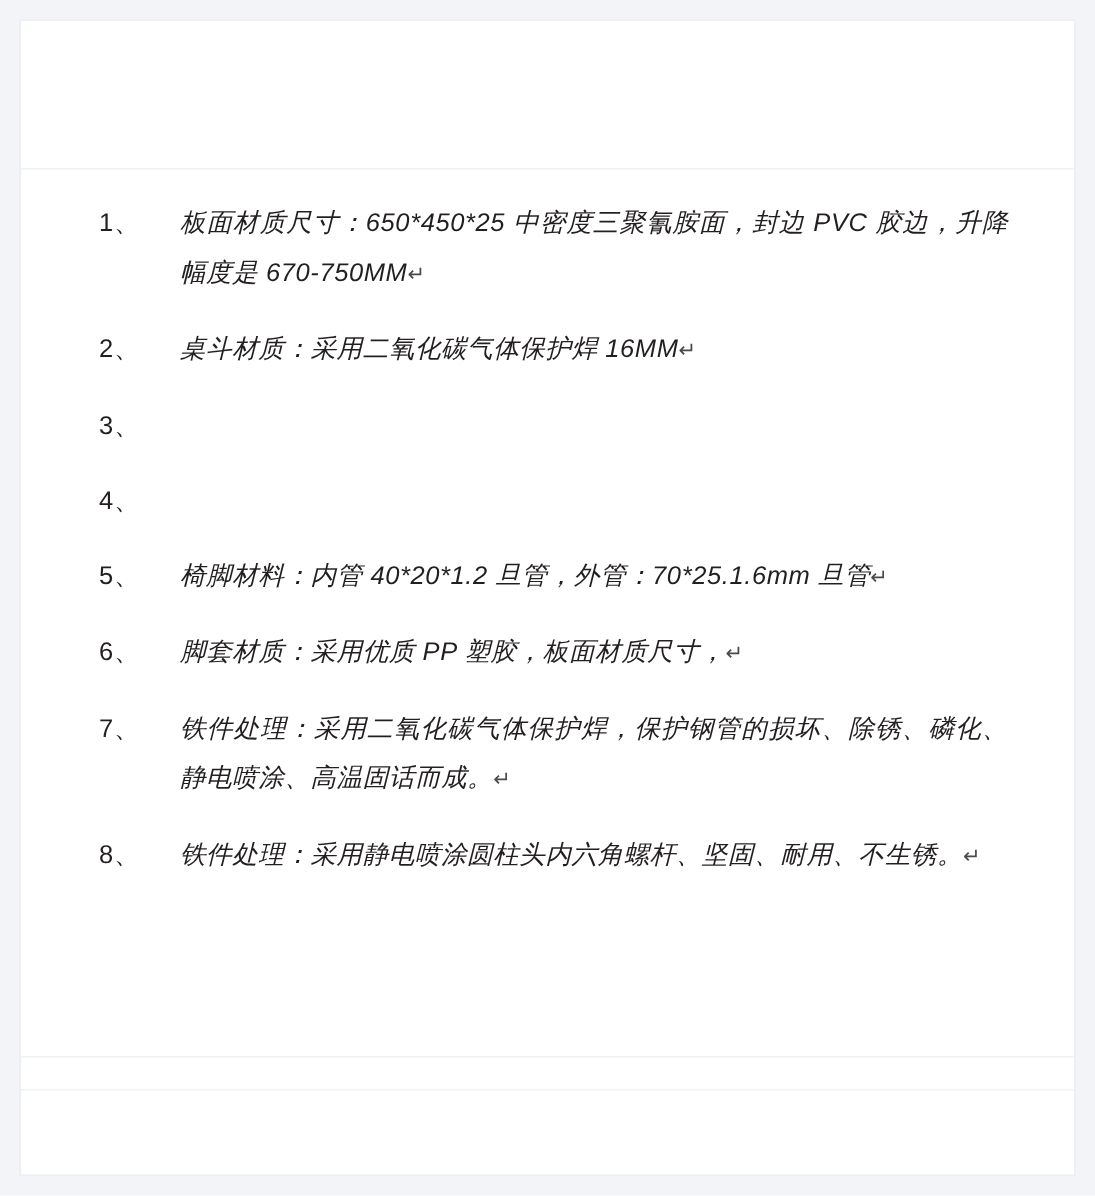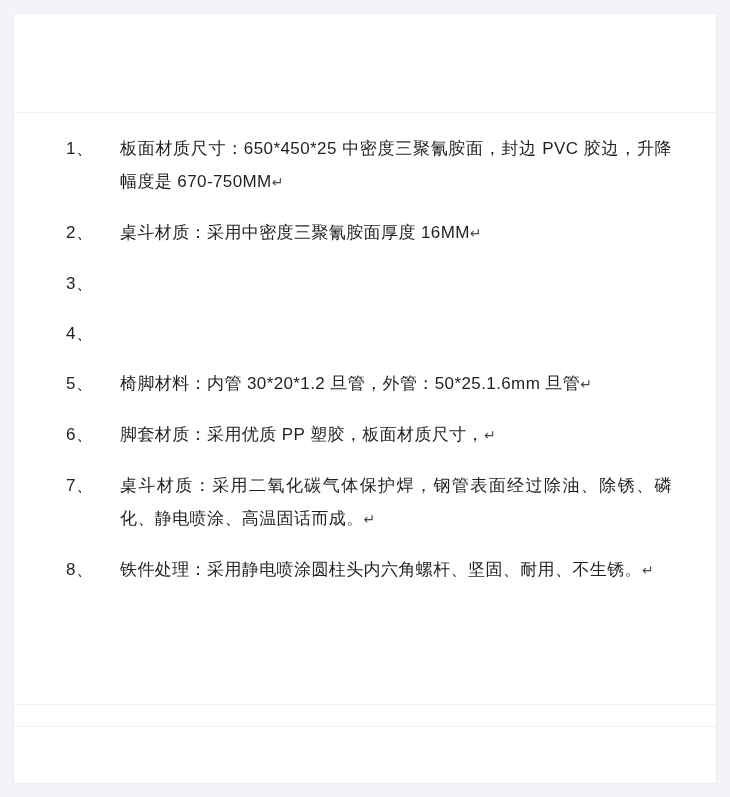--- a/index.html
+++ b/index.html
@@ -57,20 +57,21 @@
   }
   .txt {
     flex: 1 1 auto;
     color: #231f20;
     font-size: 17px;
     line-height: 33px;
     letter-spacing: 0.4px;
     text-align: justify;
     text-justify: inter-character;
     word-break: break-all;
+    font-style: italic;
   }
   .txt .pilcrow {
     color: #4a4a4a;
     font-size: 14px;
     letter-spacing: 0;
   }
 </style>
 </head>
 <body>
 
@@ -81,44 +82,44 @@
 
   <div id="content">
 
     <div class="item">
       <div class="num">1、</div>
       <div class="txt"><span>板面材质尺寸：650*450*25   中密度三聚氰胺面，封边 PVC 胶边，升降幅度是 670-750MM</span><span class="pilcrow">↵</span></div>
     </div>
 
     <div class="item">
       <div class="num">2、</div>
-      <div class="txt"><span>桌斗材质：采用中密度三聚氰胺面厚度 16MM</span><span class="pilcrow">↵</span></div>
+      <div class="txt"><span>桌斗材质：采用二氧化碳气体保护焊 16MM</span><span class="pilcrow">↵</span></div>
     </div>
 
     <div class="item">
       <div class="num">3、</div>
     </div>
 
     <div class="item">
       <div class="num">4、</div>
     </div>
 
     <div class="item">
       <div class="num">5、</div>
-      <div class="txt"><span>椅脚材料：内管 30*20*1.2 旦管，外管：50*25.1.6mm 旦管</span><span class="pilcrow">↵</span></div>
+      <div class="txt"><span>椅脚材料：内管 40*20*1.2 旦管，外管：70*25.1.6mm 旦管</span><span class="pilcrow">↵</span></div>
     </div>
 
     <div class="item">
       <div class="num">6、</div>
       <div class="txt"><span>脚套材质：采用优质 PP 塑胶，板面材质尺寸，</span><span class="pilcrow">↵</span></div>
     </div>
 
     <div class="item">
       <div class="num">7、</div>
-      <div class="txt"><span>桌斗材质：采用二氧化碳气体保护焊，钢管表面经过除油、除锈、磷化、静电喷涂、高温固话而成。</span><span class="pilcrow">↵</span></div>
+      <div class="txt"><span>铁件处理：采用二氧化碳气体保护焊，保护钢管的损坏、除锈、磷化、静电喷涂、高温固话而成。</span><span class="pilcrow">↵</span></div>
     </div>
 
     <div class="item">
       <div class="num">8、</div>
       <div class="txt"><span>铁件处理：采用静电喷涂圆柱头内六角螺杆、坚固、耐用、不生锈。</span><span class="pilcrow">↵</span></div>
     </div>
 
   </div>
 </div>
 

